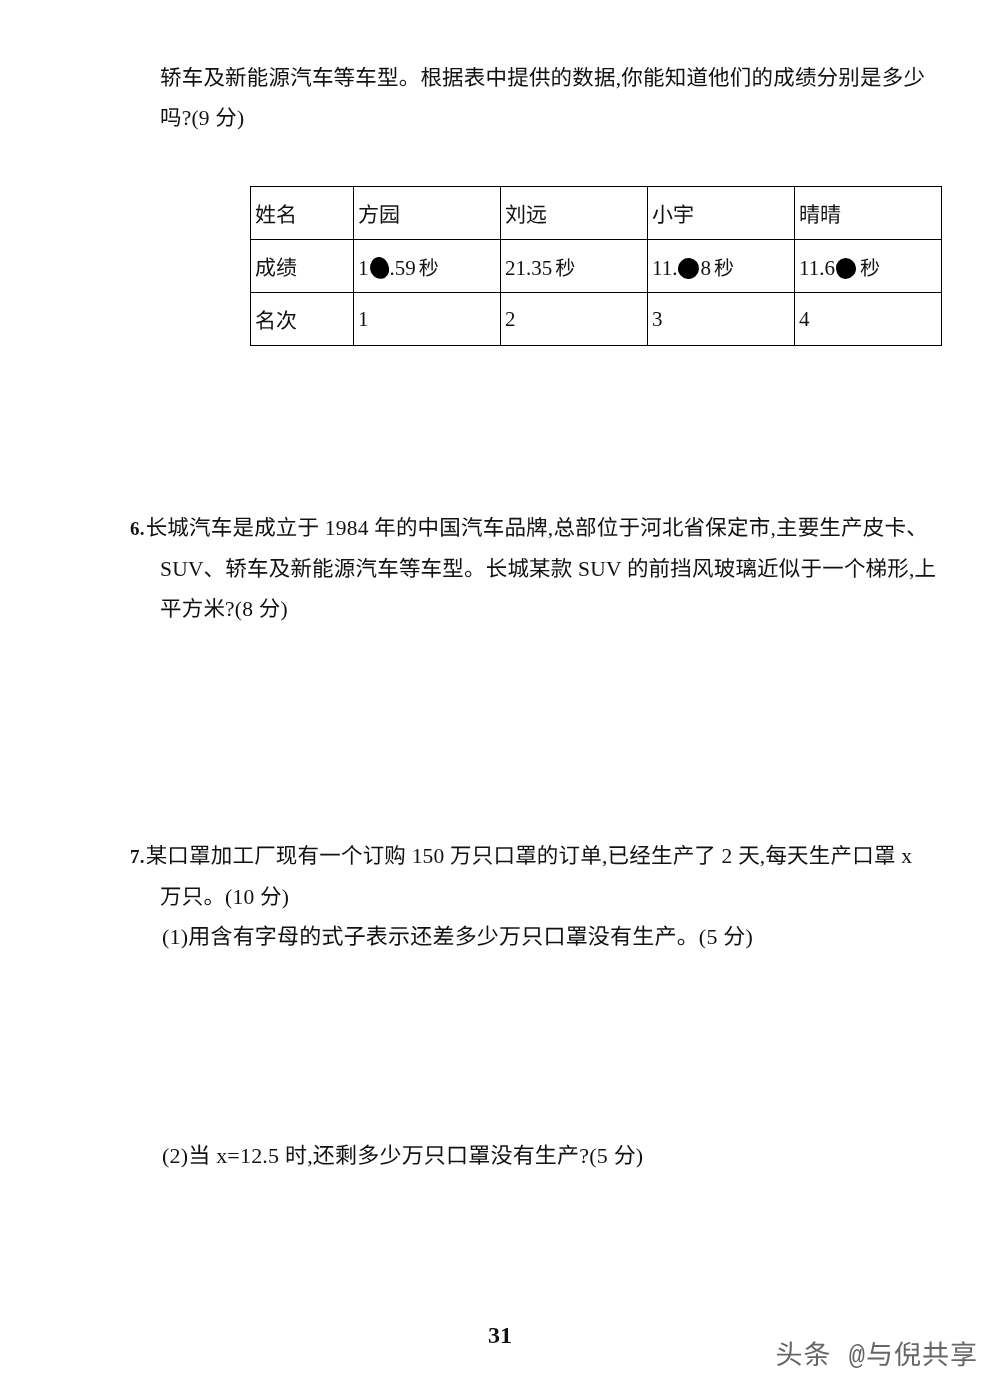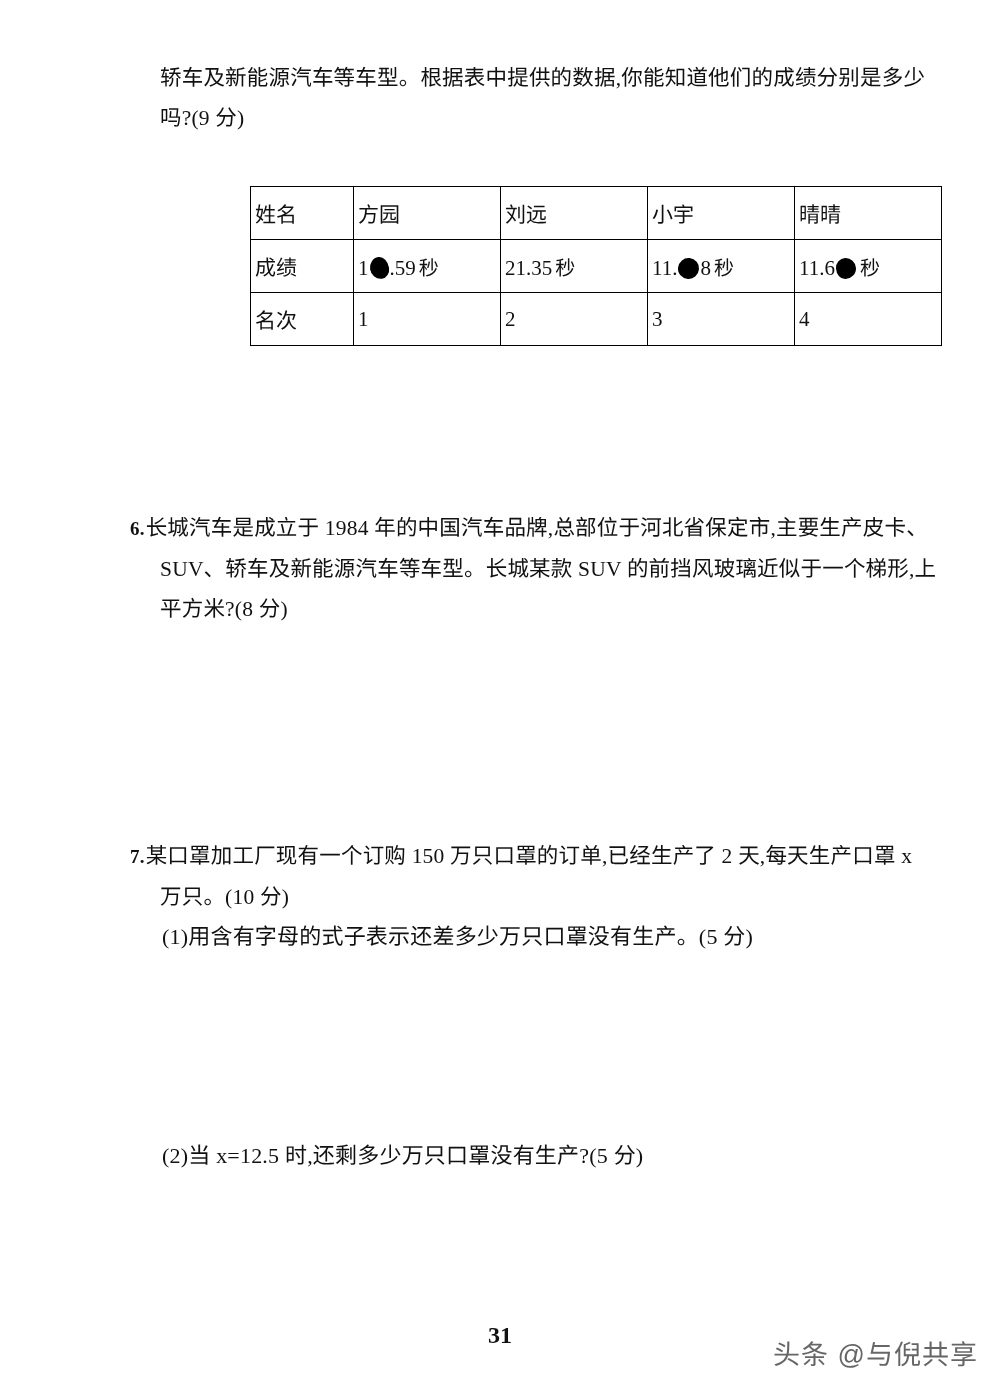--- a/index.html
+++ b/index.html
@@ -127,21 +127,21 @@
     font-size: 24px;
     font-weight: bold;
     font-family: "Liberation Serif", serif;
   }
   .watermark {
     position: absolute;
     right: 22px;
     top: 1333px;
     font-size: 27px;
     color: #5a5a5a;
-    font-family: Liberation Sans, sans-serif;
+    font-family: Liberation Mono, monospace;
     letter-spacing: 1px;
     white-space: nowrap;
     opacity: 0.92;
   }
 </style>
 </head>
 <body>
 
 <div class="page">
 

